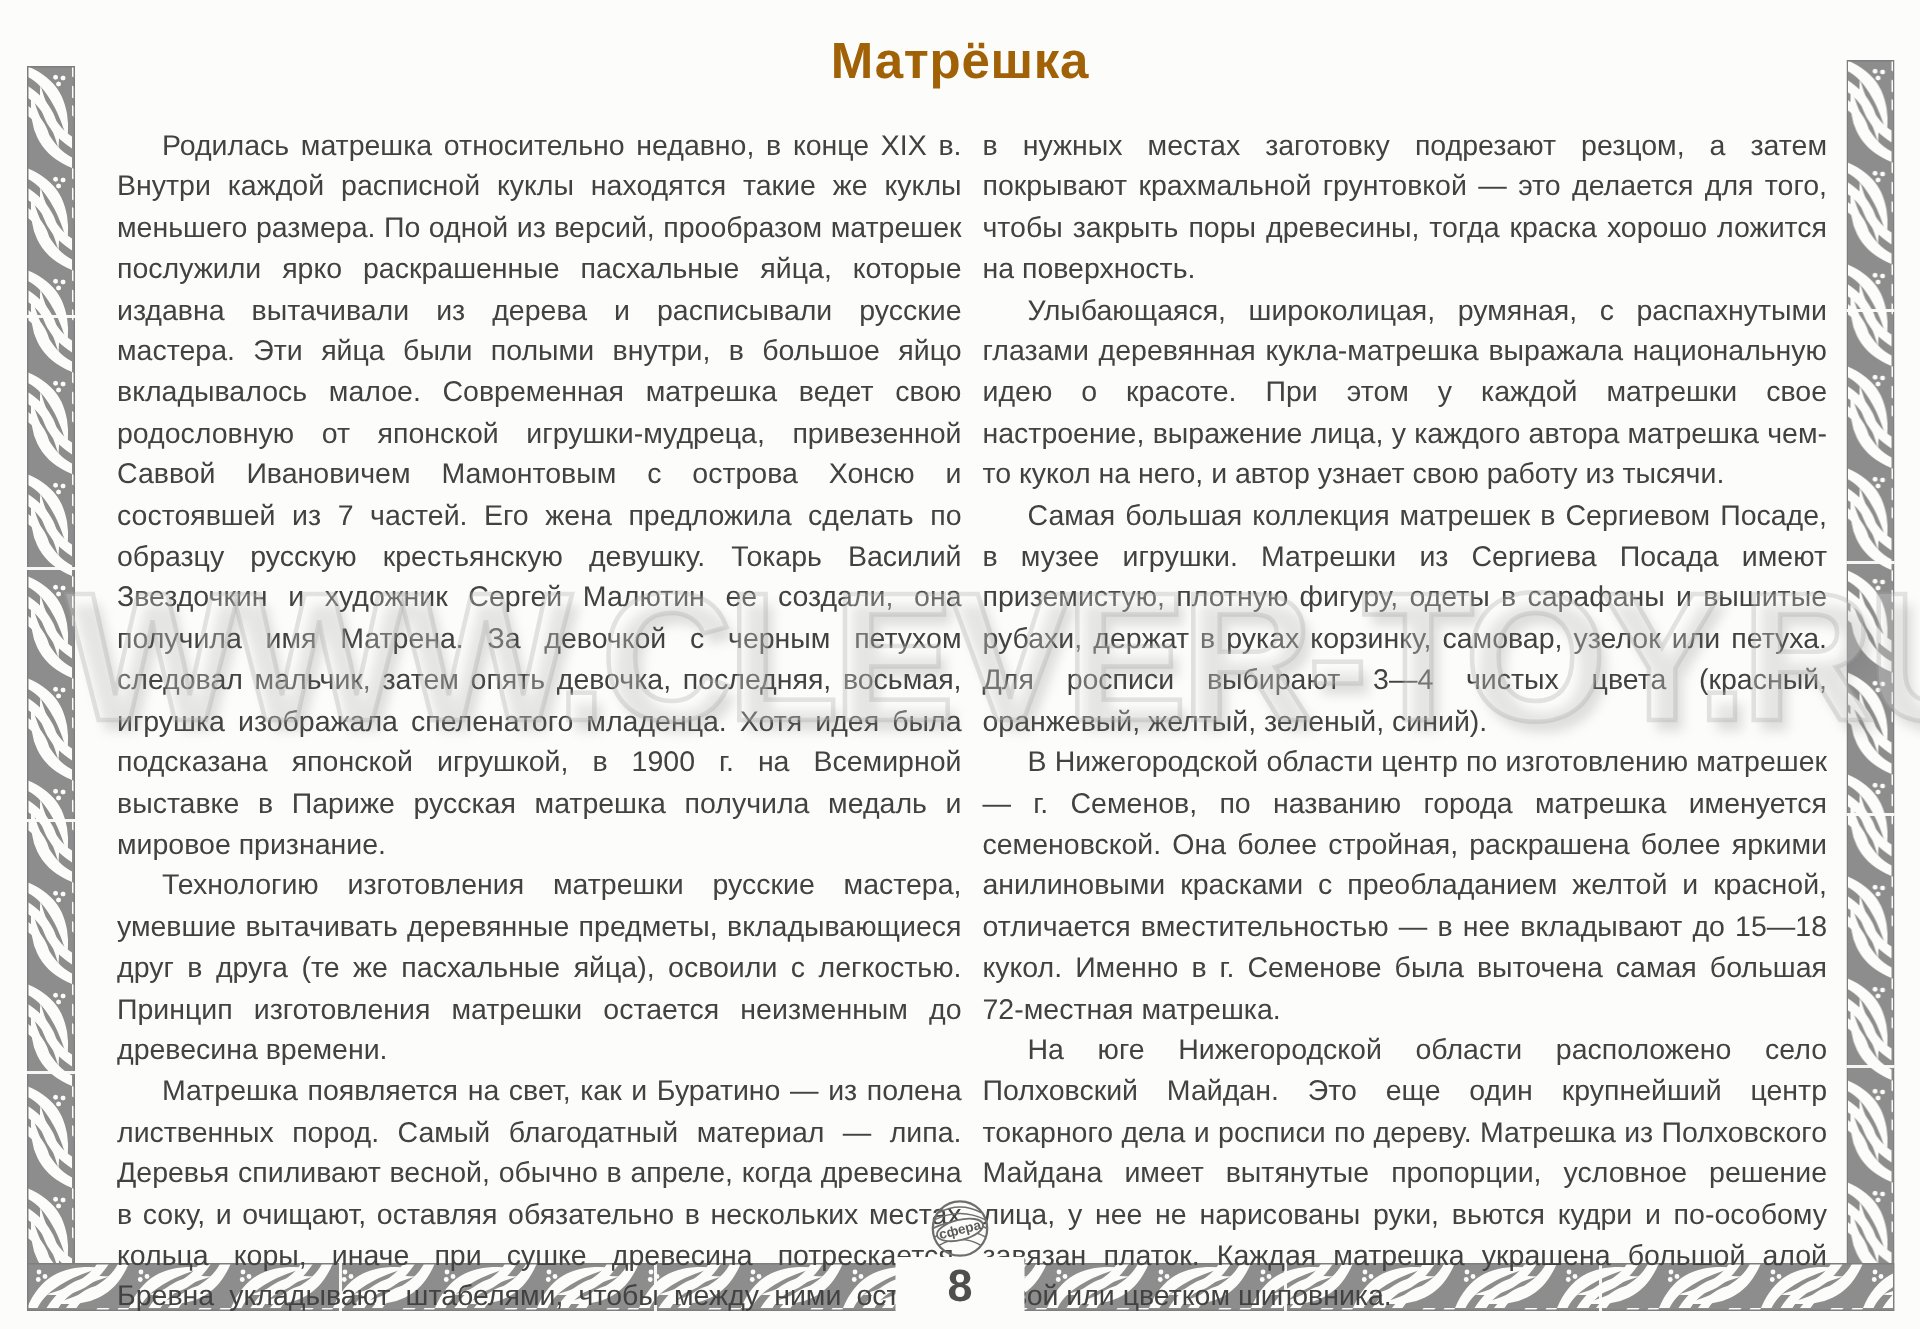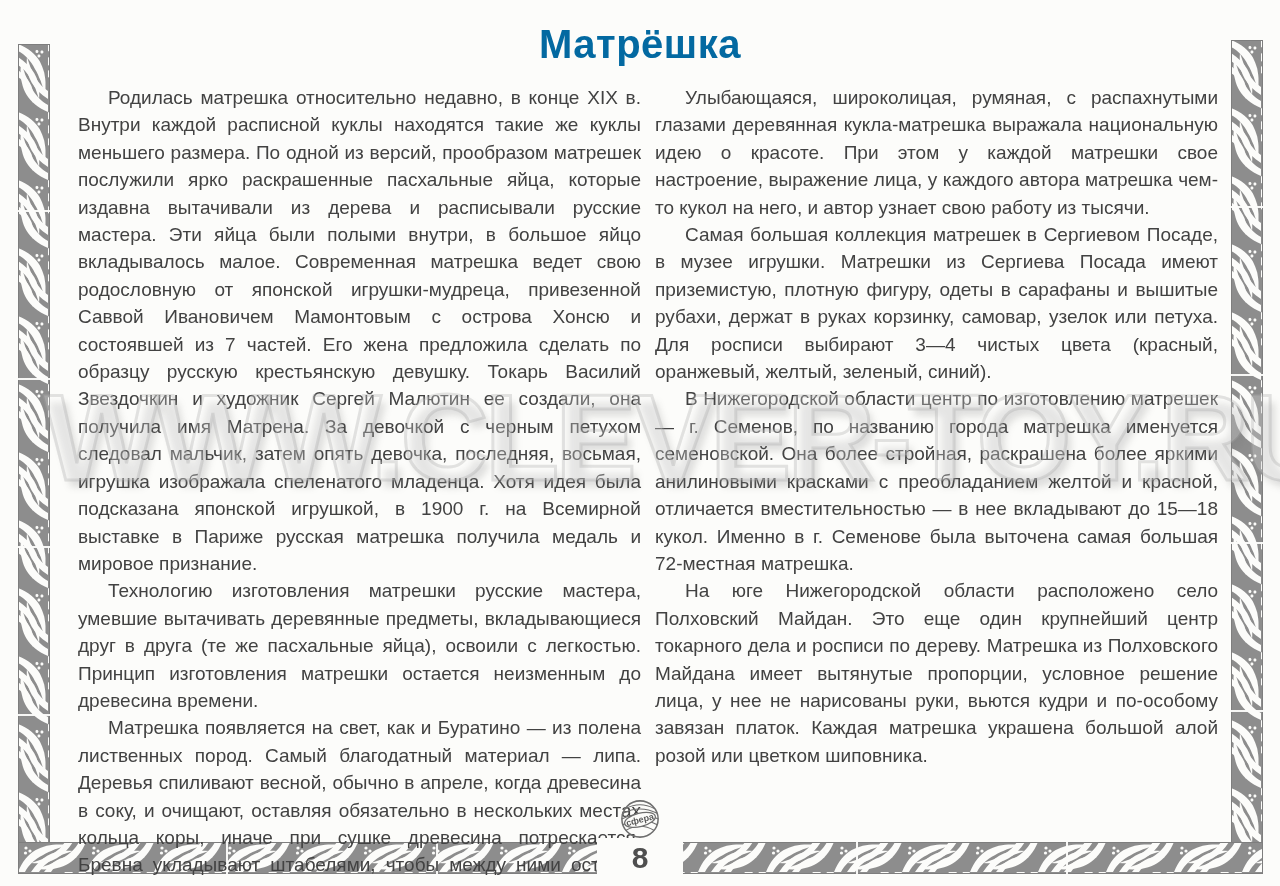--- a/index.html
+++ b/index.html
@@ -7,22 +7,22 @@
   body {
     position:relative;
     background:#fcfcfa;
     overflow:hidden;
     font-family:"Liberation Sans", sans-serif;
     color:#424242;
   }
   .page-title {
     position:absolute; top:22px; left:0; width:100%;
     text-align:center;
-    font-size:40px; font-weight:bold; letter-spacing:.5px;
-    color:#0369a1;
+    font-size:34px; font-weight:bold; letter-spacing:.5px;
+    color:#a16207;
   }
   .article {
     position:absolute; left:78px; top:84px; width:1140px;
     display:flex; gap:14px;
     font-size:19px; line-height:27.4px;
     text-align:justify;
   }
   .col { flex:1 1 0; min-width:0; }
   .col p { text-indent:30px; }
   .col p.cont { text-indent:0; }
@@ -124,20 +124,21 @@
 <h1 class="page-title">Матрёшка</h1>
 
 <div class="article">
   <div class="col">
     <p>Родилась матрешка относительно недавно, в конце XIX в. Внутри каждой расписной куклы находятся такие же куклы меньшего размера. По одной из версий, прообразом матрешек послужили ярко раскрашенные пасхальные яйца, которые издавна вытачивали из дерева и расписывали русские мастера. Эти яйца были полыми внутри, в большое яйцо вкладывалось малое. Современная матрешка ведет свою родословную от японской игрушки-мудреца, привезенной Саввой Ивановичем Мамонтовым с острова Хонсю и состоявшей из 7 частей. Его жена предложила сделать по образцу русскую крестьянскую девушку. Токарь Василий Звездочкин и художник Сергей Малютин ее создали, она получила имя Матрена. За девочкой с черным петухом следовал мальчик, затем опять девочка, последняя, восьмая, игрушка изображала спеленатого младенца. Хотя идея была подсказана японской игрушкой, в 1900 г. на Всемирной выставке в Париже русская матрешка получила медаль и мировое признание.</p>
     <p>Технологию изготовления матрешки русские мастера, умевшие вытачивать деревянные предметы, вкладывающиеся друг в друга (те же пасхальные яйца), освоили с легкостью. Принцип изготовления матрешки остается неизменным до древесина времени.</p>
     <p>Матрешка появляется на свет, как и Буратино — из полена лиственных пород. Самый благодатный материал — липа. Деревья спиливают весной, обычно в апреле, когда древесина в соку, и очищают, оставляя обязательно в нескольких местах кольца коры, иначе при сушке древесина потрескается. Бревна укладывают штабелями, чтобы между ними остался зазор для воздуха, и хранят не менее двух лет — чем дерево суше, тем легче оно в обработке. Затем дерево отбивают — мастера говорят, что оно должно звенеть, и из полена делают заготовку, называемую «белье».</p>
 
   </div>
   <div class="col">
+    <p class="cont">в нужных местах заготовку подрезают резцом, а затем покрывают крахмальной грунтовкой — это делается для того, чтобы закрыть поры древесины, тогда краска хорошо ложится на поверхность.</p>
     <p>Улыбающаяся, широколицая, румяная, с распахнутыми глазами деревянная кукла-матрешка выражала национальную идею о красоте. При этом у каждой матрешки свое настроение, выражение лица, у каждого автора матрешка чем-то кукол на него, и автор узнает свою работу из тысячи.</p>
     <p>Самая большая коллекция матрешек в Сергиевом Посаде, в музее игрушки. Матрешки из Сергиева Посада имеют приземистую, плотную фигуру, одеты в сарафаны и вышитые рубахи, держат в руках корзинку, самовар, узелок или петуха. Для росписи выбирают 3—4 чистых цвета (красный, оранжевый, желтый, зеленый, синий).</p>
     <p>В Нижегородской области центр по изготовлению матрешек — г. Семенов, по названию города матрешка именуется семеновской. Она более стройная, раскрашена более яркими анилиновыми красками с преобладанием желтой и красной, отличается вместительностью — в нее вкладывают до 15—18 кукол. Именно в г. Семенове была выточена самая большая 72-местная матрешка.</p>
     <p>На юге Нижегородской области расположено село Полховский Майдан. Это еще один крупнейший центр токарного дела и росписи по дереву. Матрешка из Полховского Майдана имеет вытянутые пропорции, условное решение лица, у нее не нарисованы руки, вьются кудри и по-особому завязан платок. Каждая матрешка украшена большой алой розой или цветком шиповника.</p>
 
   </div>
 </div>
 
 <div class="footer">
   <span>

